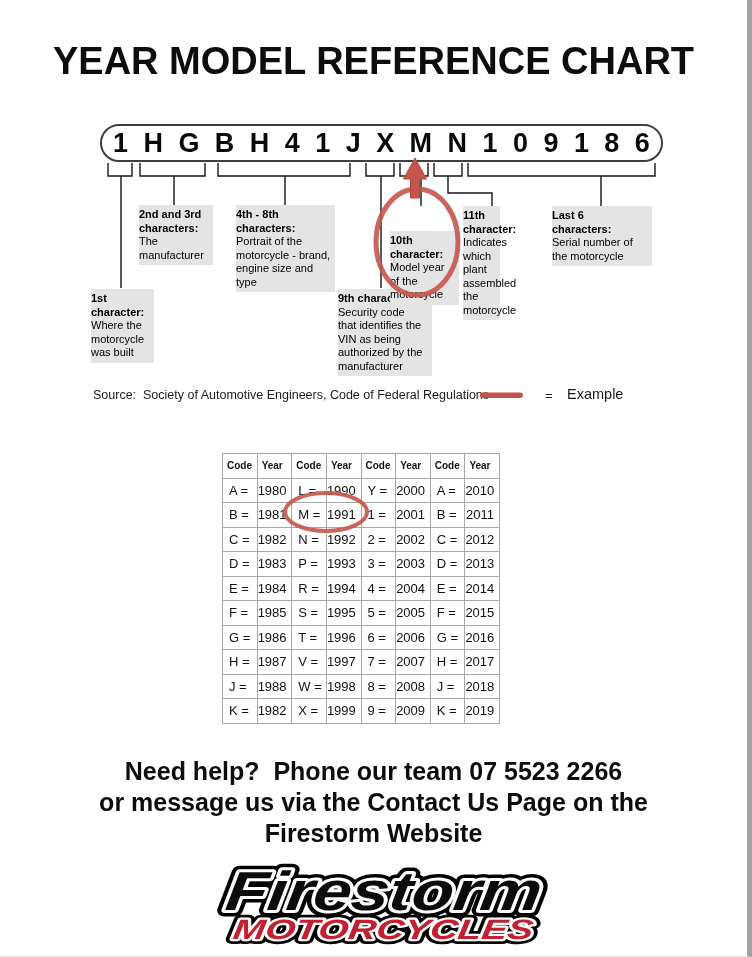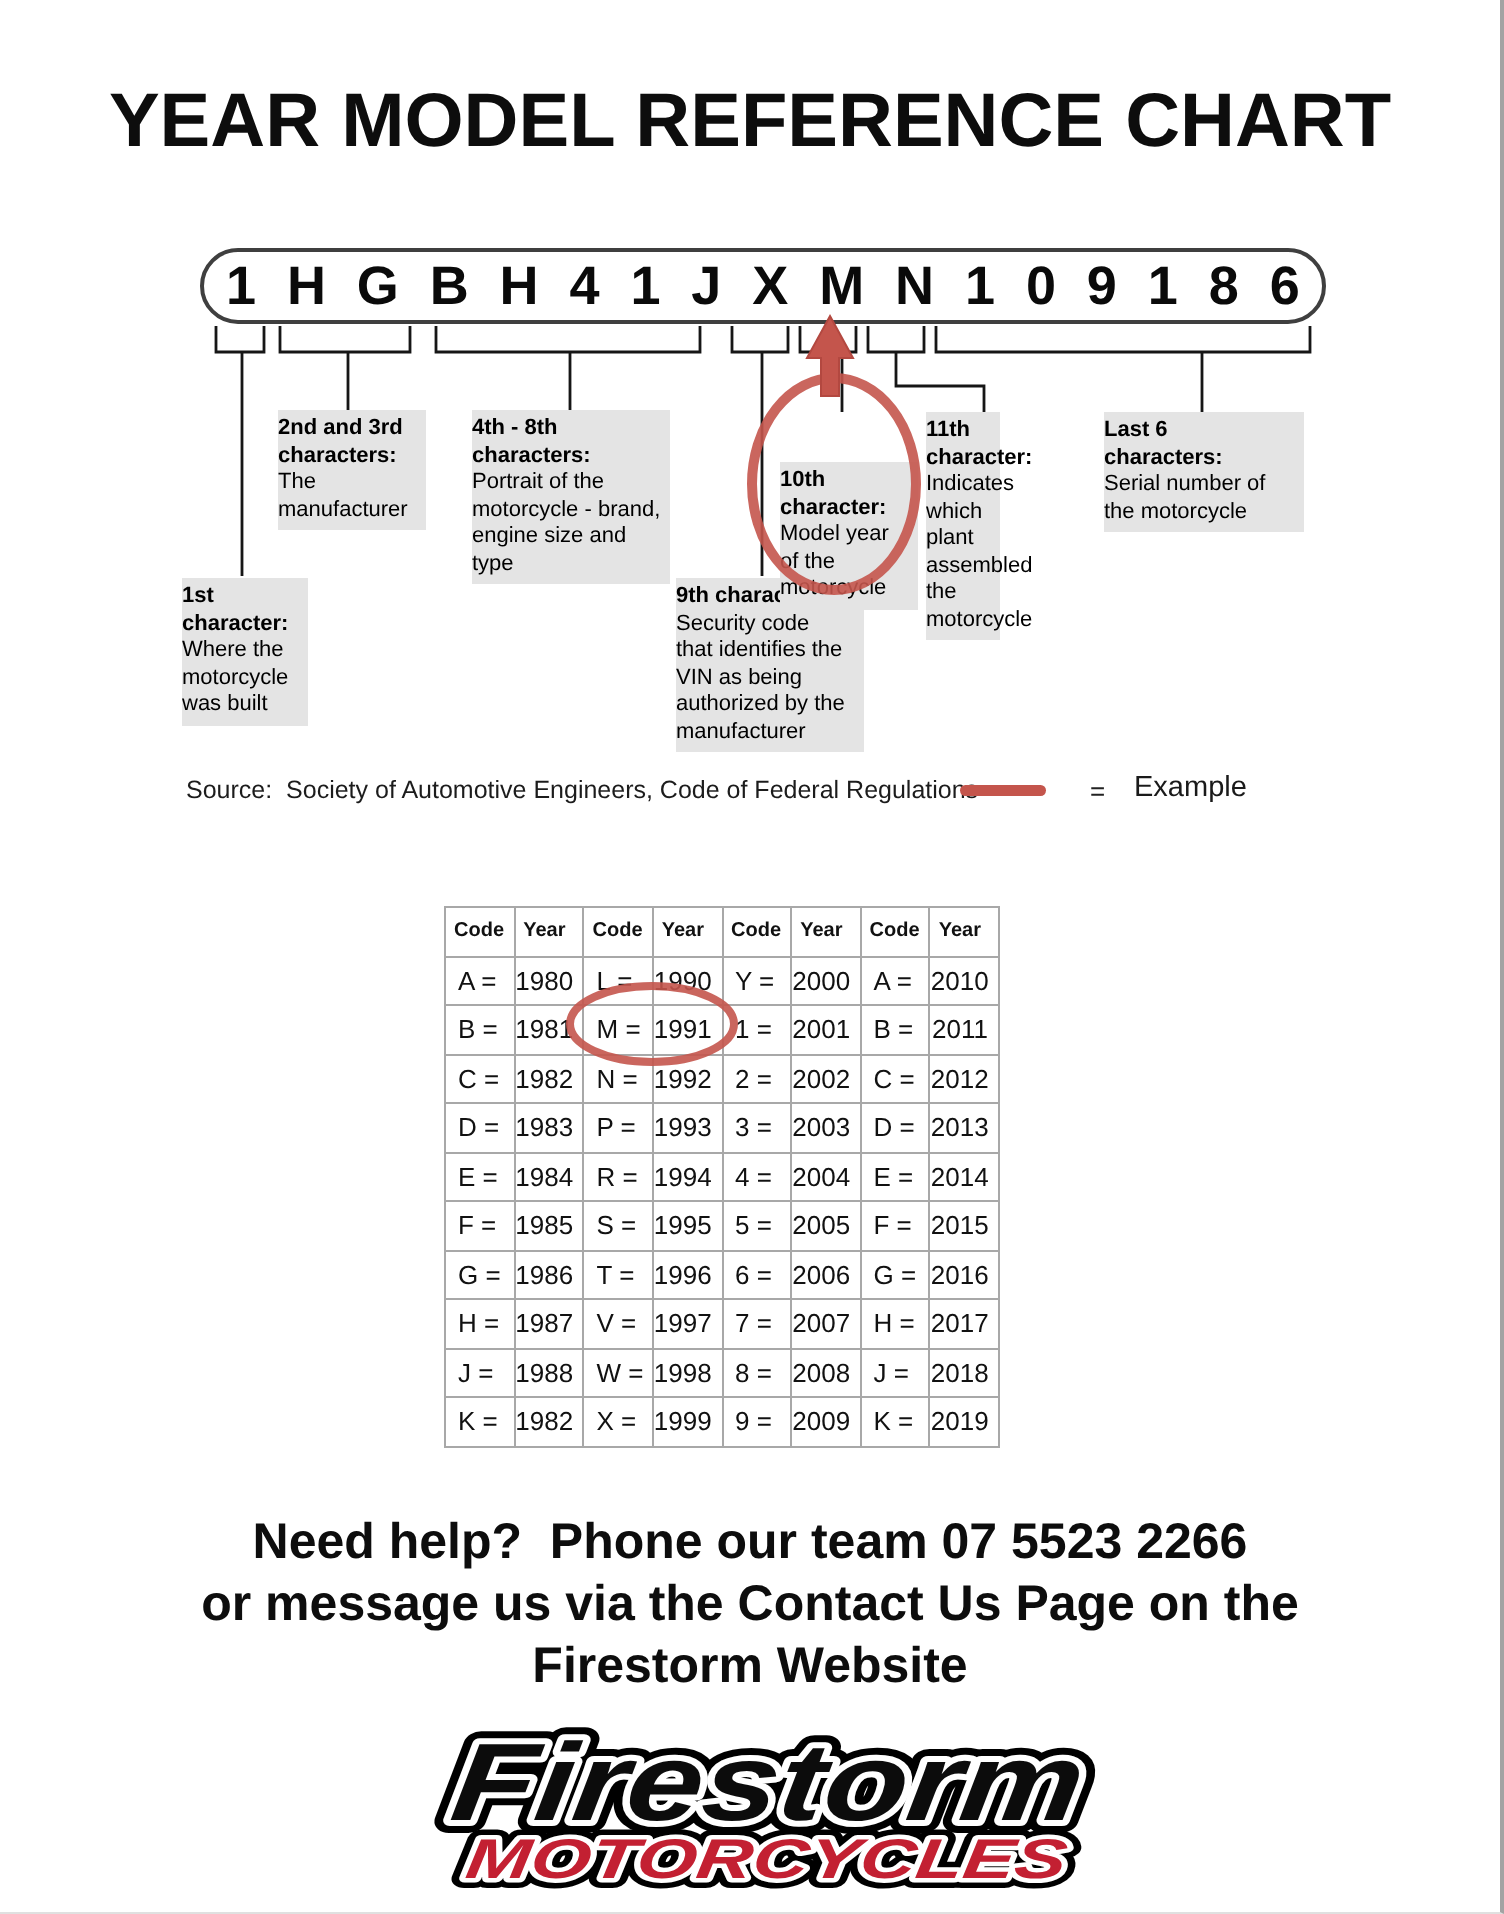--- a/index.html
+++ b/index.html
@@ -1,21 +1,21 @@
 <!DOCTYPE html>
 <html><head>
 <meta charset="utf-8">
 <style>
   * { margin:0; padding:0; box-sizing:border-box; }
   html,body { background:#ffffff; }
   .page {
     position:relative; width:752px; height:957px; margin:0 auto;
     background:#fff; overflow:hidden;
     font-family:"Liberation Sans", sans-serif; color:#000;
-    border-right:2px solid #a3a3a3; border-bottom:1px solid #e0e0e0;
+    border-right:5px solid #a3a3a3; border-bottom:1px solid #e0e0e0;
   }
   .page-title {
     position:absolute; top:40px; left:0; width:100%;
     text-align:center; font-size:38px; font-weight:bold; letter-spacing:0px;
     color:#0d0d0d;
   }
   .vin-box {
     position:absolute; left:100px; top:124px; width:563px; height:38px;
     border:2px solid #3f3f3f; border-radius:19px;
     display:flex; align-items:center; justify-content:space-between;

